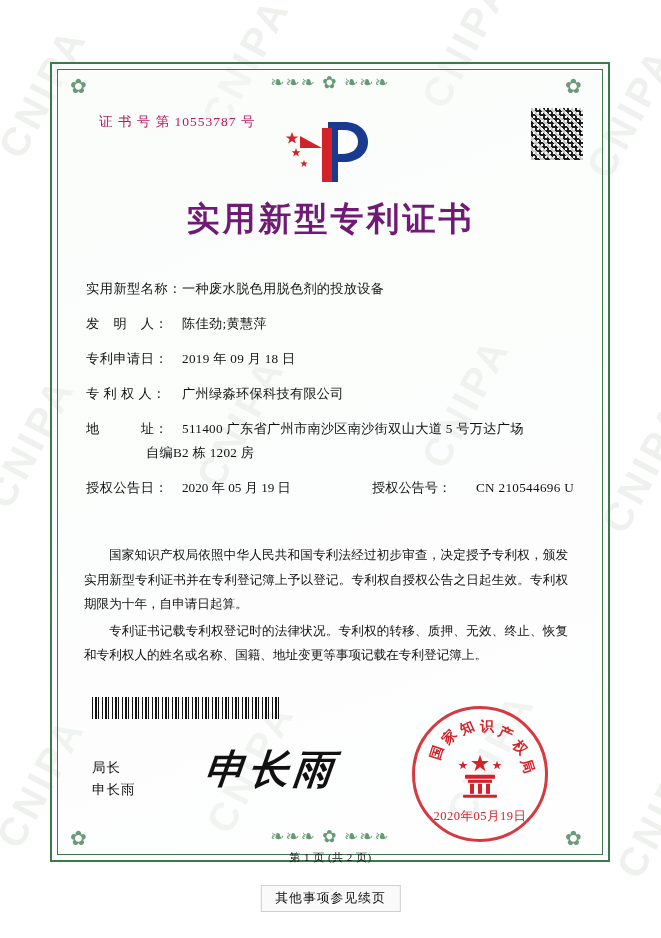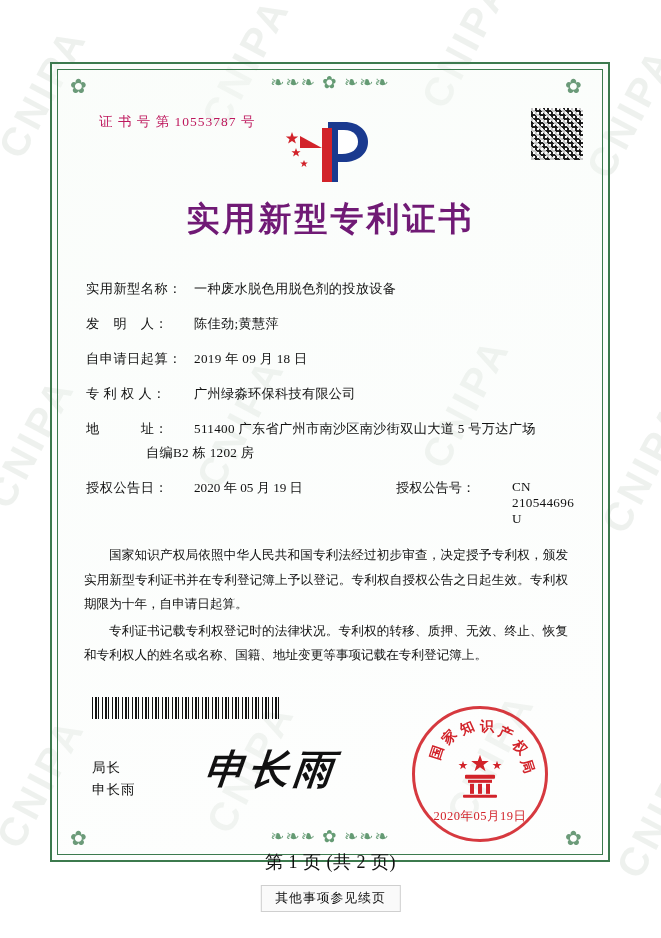--- a/index.html
+++ b/index.html
@@ -173,23 +173,22 @@
   .fields {
     position: absolute;
     left: 86px;
     top: 280px;
     width: 500px;
     font-size: 13.2px;
     color: #111;
   }
   .row {
     display: flex;
-    align-items: flex-start;
+    align-items: center;
     margin-bottom: 17px;
-    gap: 12px;
   }
   .lab {
     width: 96px;
     flex: 0 0 96px;
     letter-spacing: 0.5px;
     white-space: nowrap;
   }
   .val {
     flex: 1;
     letter-spacing: .3px;
@@ -306,21 +305,21 @@
     font-family: "DejaVu Sans", sans-serif;
     transform-origin: 0 0;
   }
 
   
   .page-num {
     position: absolute;
     left: 0; right: 0;
     top: 850px;
     text-align: center;
-    font-size: 18px;
+    font-size: 11px;
     color: #111;
     letter-spacing: .5px;
   }
   .footnote {
     position: absolute;
     left: 50%;
     transform: translateX(-50%);
     top: 885px;
     padding: 4px 14px;
     border: 1px solid #cfcfcf;
@@ -385,21 +384,21 @@
   <div class="fields">
     <div class="row">
       <div class="lab">实用新型名称：</div>
       <div class="val">一种废水脱色用脱色剂的投放设备</div>
     </div>
     <div class="row">
       <div class="lab">发　明　人：</div>
       <div class="val">陈佳劲;黄慧萍</div>
     </div>
     <div class="row">
-      <div class="lab">自申请日起算：</div>
+      <div class="lab">专利申请日：</div>
       <div class="val">2019 年 09 月 18 日</div>
     </div>
     <div class="row">
       <div class="lab">专 利 权 人：</div>
       <div class="val">广州绿淼环保科技有限公司</div>
     </div>
     <div class="row">
       <div class="lab">地　　　址：</div>
       <div class="val">511400 广东省广州市南沙区南沙街双山大道 5 号万达广场</div>
     </div>

